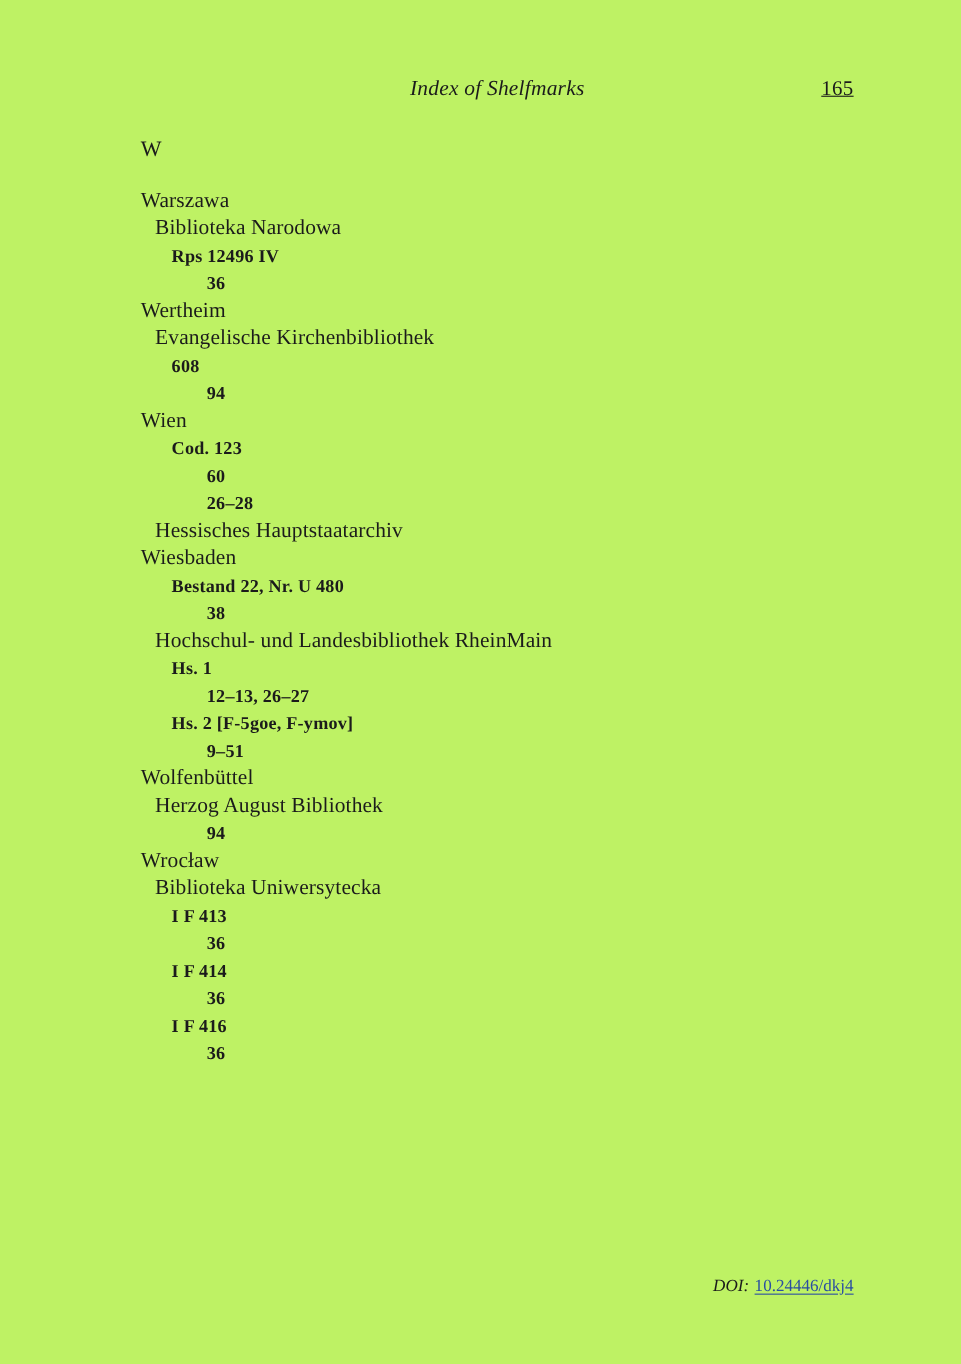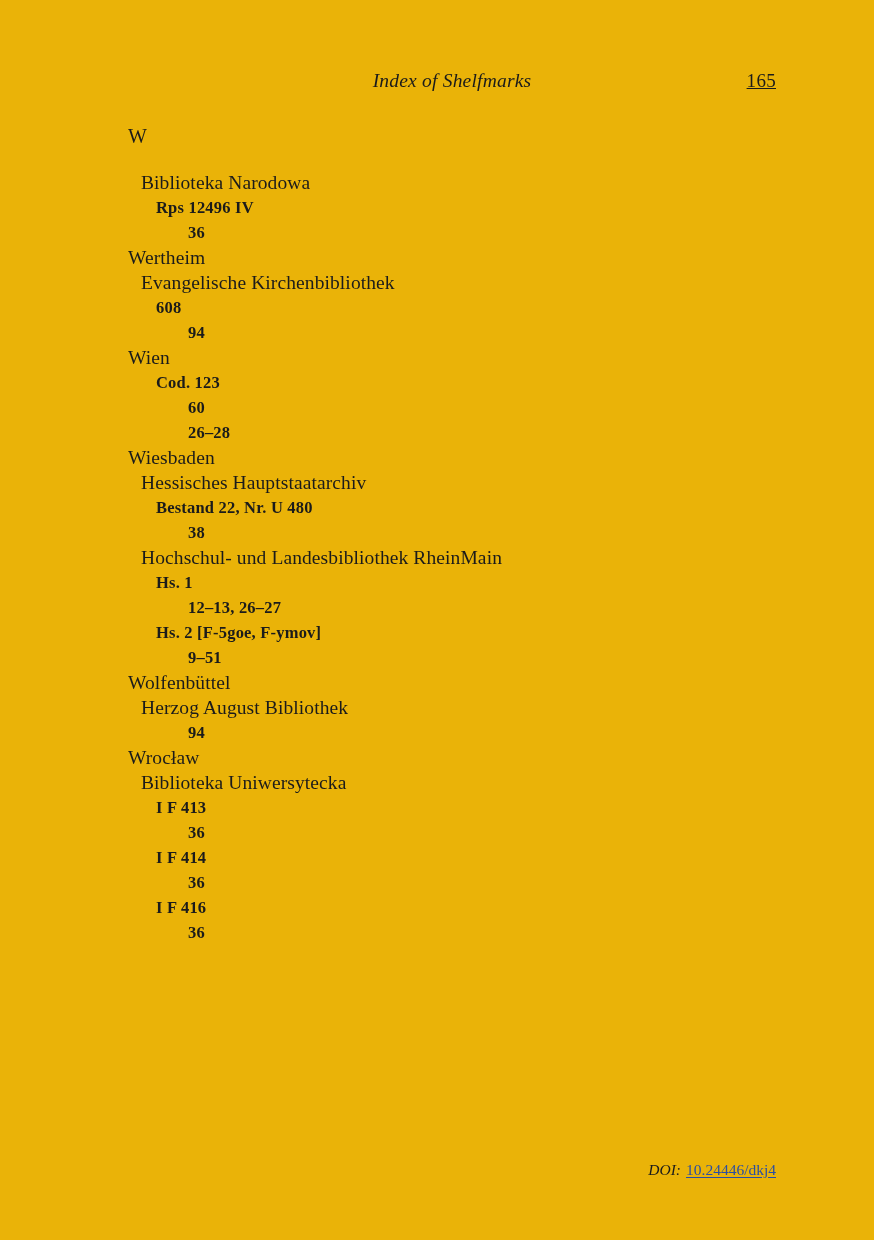--- a/index.html
+++ b/index.html
@@ -12,21 +12,21 @@
     height: 1240px;
     position: relative;
     font-family: "Liberation Serif", "DejaVu Serif", serif;
     color: #1a1a1a;
     overflow: hidden;
   }
 
   .page {
     position: absolute;
     inset: 0;
-    background: #eab308;
+    background: #bef264;
   }
 
   
   .running-head {
     position: absolute;
     left: 128px;
     right: 98px;
     top: 70px;
     height: 28px;
     display: flex;
@@ -125,33 +125,34 @@
 <div class="page">
 
   <div class="running-head">
     <span class="running-title">Index of Shelfmarks</span>
     <span class="folio">165</span>
   </div>
 
   <div class="index-body">
     <div class="letter-heading">W</div>
     <div id="entry-list">
+        <div class="entry-line lvl-city">Warszawa</div>
         <div class="entry-line lvl-institution">Biblioteka Narodowa</div>
         <div class="entry-line lvl-shelfmark">Rps 12496 IV</div>
         <div class="entry-line lvl-pages">36</div>
         <div class="entry-line lvl-city">Wertheim</div>
         <div class="entry-line lvl-institution">Evangelische Kirchenbibliothek</div>
         <div class="entry-line lvl-shelfmark">608</div>
         <div class="entry-line lvl-pages">94</div>
         <div class="entry-line lvl-city">Wien</div>
         <div class="entry-line lvl-shelfmark">Cod. 123</div>
         <div class="entry-line lvl-pages">60</div>
         <div class="entry-line lvl-pages">26–28</div>
+        <div class="entry-line lvl-institution">Hessisches Hauptstaatarchiv</div>
         <div class="entry-line lvl-city">Wiesbaden</div>
-        <div class="entry-line lvl-institution">Hessisches Hauptstaatarchiv</div>
         <div class="entry-line lvl-shelfmark">Bestand 22, Nr. U 480</div>
         <div class="entry-line lvl-pages">38</div>
         <div class="entry-line lvl-institution">Hochschul- und Landesbibliothek RheinMain</div>
         <div class="entry-line lvl-shelfmark">Hs. 1</div>
         <div class="entry-line lvl-pages">12–13, 26–27</div>
         <div class="entry-line lvl-shelfmark">Hs. 2 [F-5goe, F-ymov]</div>
         <div class="entry-line lvl-pages">9–51</div>
         <div class="entry-line lvl-city">Wolfenbüttel</div>
         <div class="entry-line lvl-institution">Herzog August Bibliothek</div>
         <div class="entry-line lvl-pages">94</div>

